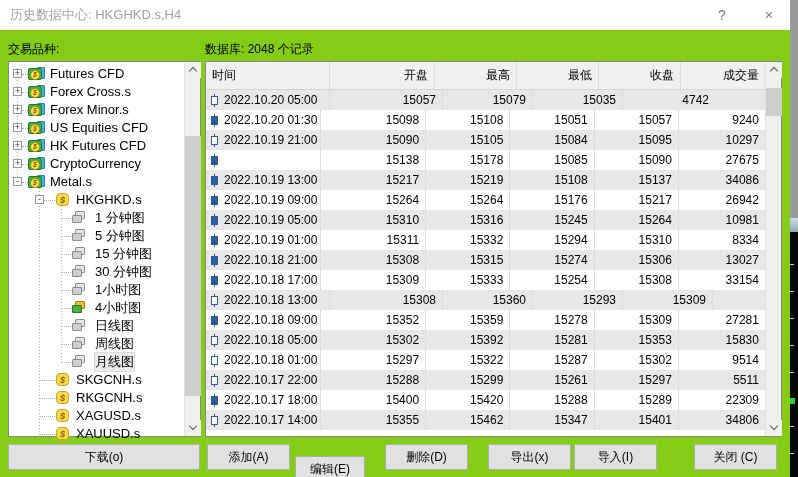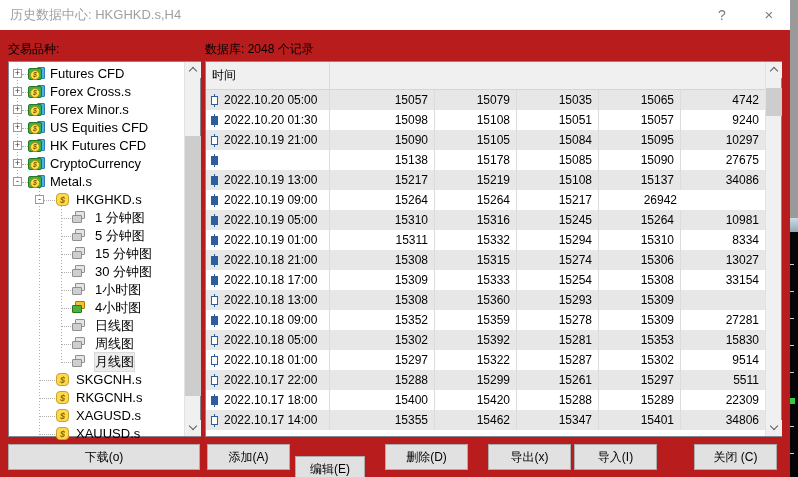--- a/index.html
+++ b/index.html
@@ -11,21 +11,21 @@
   
   .backdrop-gray { position:absolute; left:790px; top:0; width:8px; height:218px; background:#9a9a9a; }
   .backdrop-sky  { position:absolute; left:790px; top:218px; width:8px; height:14px;
                    background:linear-gradient(#cddbe6,#8fa8ba); }
   .backdrop-dark { position:absolute; left:790px; top:232px; width:8px; height:245px; background:#050505; }
   .backdrop-dark::before { content:""; position:absolute; left:0; top:6px; width:4px; height:230px;
                    background:repeating-linear-gradient(to bottom, transparent 0 26px, #cfcfcf 26px 27px); }
   .backdrop-dark::after { content:""; position:absolute; left:0; top:166px; width:5px; height:6px; background:#2ecc40; }
 
   
-  .dialog { position:absolute; left:0; top:0; width:790px; height:477px; background:#b91c1c; }
+  .dialog { position:absolute; left:0; top:0; width:790px; height:477px; background:#84cc16; }
 
   .titlebar { position:absolute; left:0; top:0; width:790px; height:30px; background:#ffffff; }
   .title-text { position:absolute; left:10px; top:0; line-height:30px; font-size:13px; color:#a0a0a0; }
   .tb-btn { position:absolute; top:0; width:34px; height:30px; text-align:center; line-height:30px;
             color:#7c7c7c; font-size:14px; cursor:default; }
   .tb-help { left:705px; }
   .tb-close { left:752px; font-size:15px; }
 
   .panel-label { position:absolute; top:41px; font-size:12px; color:#000; }
   .lbl-symbols { left:8px; }
@@ -92,25 +92,25 @@
   .sb-thumb { position:absolute; left:0; width:16px; background:#cdcdcd; }
   .tree-sb { right:0; }
   .tree-sb .sb-thumb { top:74px; height:260px; }
   .table-sb { right:0; }
   .table-sb .sb-thumb { top:26px; height:28px; }
 
   
   .table-panel { position:absolute; left:205px; top:61px; width:577px; height:376px;
                  background:#fff; border:1px solid #828790; }
   .thead { position:absolute; left:0; top:0; width:559px; height:28px; background:#f0f0f0;
-           border-bottom:1px solid #d5d5d5; display:flex;flex-direction:column; }
+           border-bottom:1px solid #d5d5d5; display:flex; }
   .th { height:100%; line-height:27px; border-right:1px solid #dcdcdc; padding:0 6px; font-size:12px; }
   .th.num { text-align:right; }
   .tbody { position:absolute; left:0; top:28px; width:559px; }
-  .tr { display:flex; height:20px; background:#fff; }
+  .tr { display:flex; height:20px; background:#fff;gap:8px; }
   .tr:nth-child(odd) { background:#e7e7e7; }
   .td { height:100%; line-height:20px; border-right:1px solid #dcdcdc; padding:0 6px;
         font-size:12px; overflow:hidden; white-space:nowrap; }
   .td.num { text-align:right; }
   .c0 { width:124px; } .c1 { width:105px; } .c2 { width:82px; } .c3 { width:82px; } .c4 { width:82px; } .c5 { width:84px; border-right:none; }
   .td.c0 { display:flex; align-items:center; padding-left:5px; }
 
   .candle { display:inline-block; width:7px; height:9px; border:1px solid #2c5d9d; background:#fff;
             position:relative; margin-right:6px; flex:0 0 auto; }
   .candle::before, .candle::after { content:""; position:absolute; left:2px; width:1px; background:#2c5d9d; }
@@ -341,21 +341,20 @@
         </div>
       <div class="tbody" id="table-body">
           <div class="tr">
     <div class="td c0">
               <span class="candle up"></span>
               <span class="cell-time">2022.10.20 05:00</span>
             </div>
     <div class="td c1 num">15057</div>
     <div class="td c2 num">15079</div>
     <div class="td c3 num">15035</div>
-    <div class="td c4 num">15065</div>
     <div class="td c5 num">4742</div>
   </div>
           <div class="tr">
     <div class="td c0">
               <span class="candle down"></span>
               <span class="cell-time">2022.10.20 01:30</span>
             </div>
     <div class="td c1 num">15098</div>
     <div class="td c2 num">15108</div>
     <div class="td c3 num">15051</div>
@@ -394,20 +393,21 @@
     <div class="td c4 num">15137</div>
     <div class="td c5 num">34086</div>
   </div>
           <div class="tr">
     <div class="td c0">
               <span class="candle down"></span>
               <span class="cell-time">2022.10.19 09:00</span>
             </div>
     <div class="td c1 num">15264</div>
     <div class="td c2 num">15264</div>
+    <div class="td c3 num">15176</div>
     <div class="td c4 num">15217</div>
     <div class="td c5 num">26942</div>
   </div>
           <div class="tr">
     <div class="td c0">
               <span class="candle down"></span>
               <span class="cell-time">2022.10.19 05:00</span>
             </div>
     <div class="td c1 num">15310</div>
     <div class="td c2 num">15316</div>

